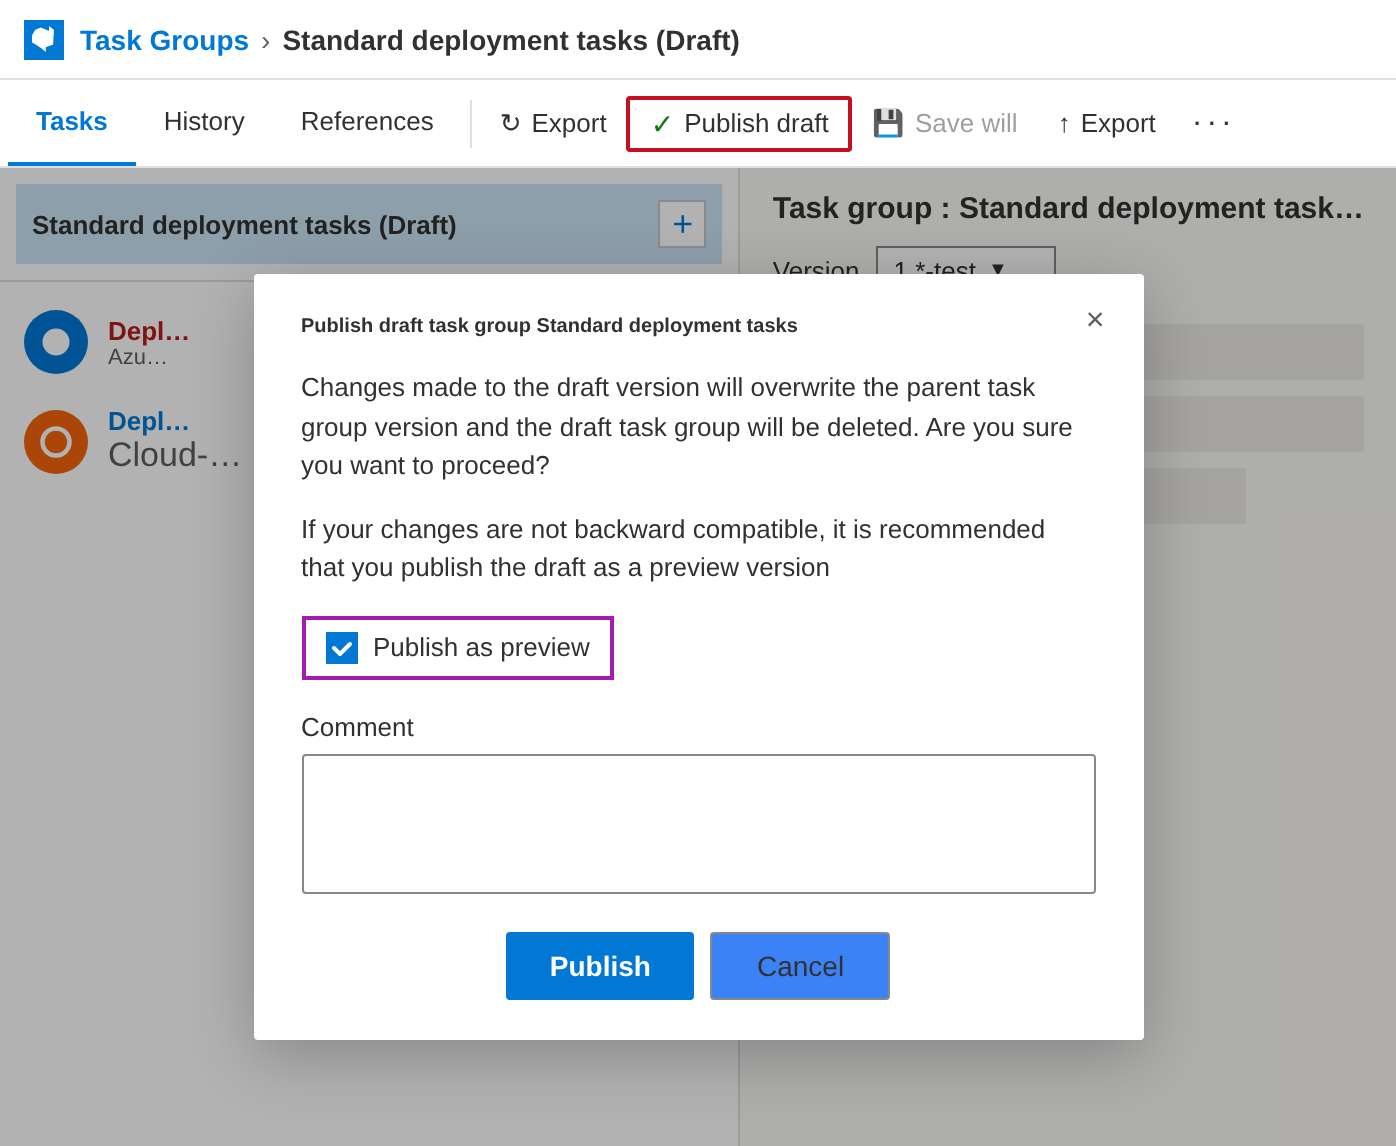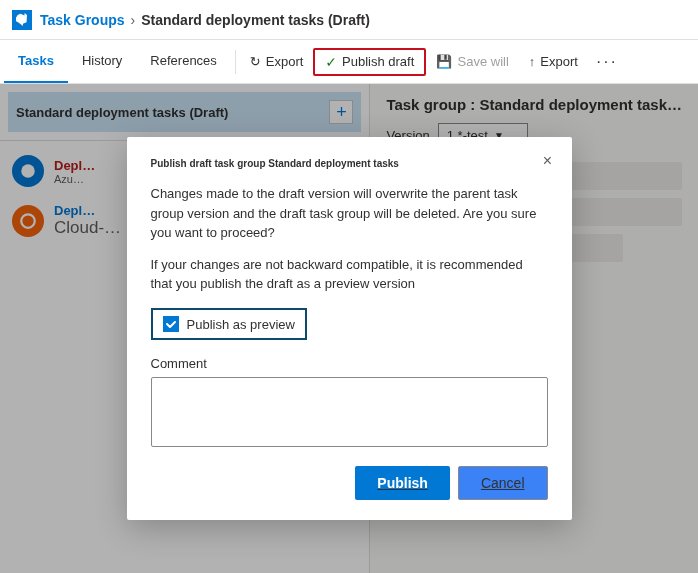--- a/index.html
+++ b/index.html
@@ -111,35 +111,35 @@
       
       <div style="position:absolute;top:12px;right:12px;cursor:pointer;font-size:16px;color:#605e5c;width:24px;height:24px;display:flex;align-items:center;justify-content:center;">
         <span>×</span>
       </div>
 
       <div style="font-size:10px;font-weight:600;color:#323130;margin-bottom:14px;line-height:1.3;padding-right:24px;">Publish draft task group Standard deployment tasks</div>
 
       <div style="font-size:13px;color:#323130;line-height:1.5;margin-bottom:12px;">Changes made to the draft version will overwrite the parent task group version and the draft task group will be deleted. Are you sure you want to proceed?</div>
       <div style="font-size:13px;color:#323130;line-height:1.5;margin-bottom:14px;">If your changes are not backward compatible, it is recommended that you publish the draft as a preview version</div>
 
-      <div style="margin-bottom:16px;display:inline-flex;align-items:flex-end;gap:8px;border:2px solid #0c4a6e;padding:6px 10px;">
+      <div style="margin-bottom:16px;display:inline-flex;align-items:center;gap:8px;border:2px solid #a21caf;padding:6px 10px;">
         <div style="width:16px;height:16px;background:#0078d4;border:1px solid #0078d4;display:flex;align-items:center;justify-content:center;flex-shrink:0;cursor:pointer;">
           <svg width="12" height="12" viewBox="0 0 12 12" fill="white">
               <path d="M2 6l3 3 5-5" stroke="white" stroke-width="2" fill="none" stroke-linecap="round" stroke-linejoin="round"></path>
             </svg>
         </div>
         <span style="font-size:13px;color:#323130;">Publish as preview</span>
       </div>
 
       <div style="margin-bottom:6px;">
         <span style="font-size:13px;color:#323130;">Comment</span>
       </div>
       <textarea style="width: 100%; height: 70px; border: 1px solid rgb(138, 136, 134); border-radius: 2px; resize: none; font-size: 13px; padding: 4px 6px; outline: none; font-family: inherit;"></textarea>
 
-      <div style="display:flex;justify-content:flex-end;gap:8px;margin-top:16px;text-decoration:underline;">
+      <div style="display:flex;justify-content:center;gap:8px;margin-top:16px;">
         <button style="background:#0078d4;color:white;border:none;padding:8px 22px;font-size:14px;font-weight:600;cursor:pointer;border-radius:2px;">
           <span>Publish</span>
         </button>
         <button style="background:#3b82f6;color:#323130;border:1px solid #8a8886;padding:8px 22px;font-size:14px;cursor:pointer;border-radius:2px;">
           <span>Cancel</span>
         </button>
       </div>
     </div>
   </div>
 </div>

